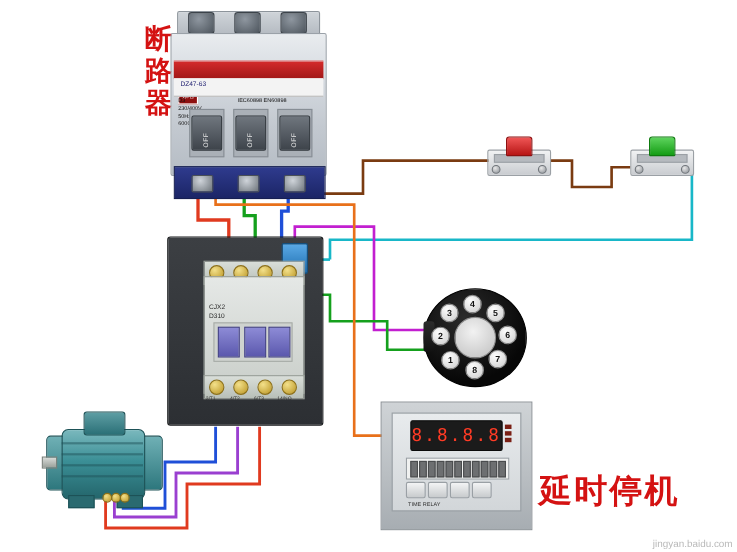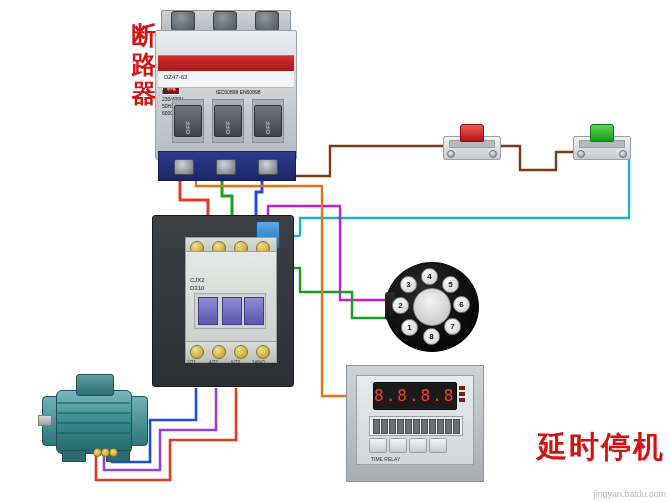--- a/index.html
+++ b/index.html
@@ -15,21 +15,21 @@
 
   
   .cn-label{
     color:#d41212;
     font-weight:bold;
     font-family:"DejaVu Sans", sans-serif;
     letter-spacing:2px;
     line-height:1.15;
   }
   #label-breaker{left:116px;top:22px;font-size:25px;width:58px;text-align:center;}
-  #label-delay{left:490px;top:430px;font-size:30px;width:175px;text-align:right;}
+  #label-delay{left:490px;top:430px;font-size:30px;width:175px;text-align:left;}
 
   .watermark{
     position:absolute;right:4px;bottom:3px;
     font-size:9px;color:#b9b9b9;
     font-family:"Liberation Sans", sans-serif;
     text-align:right;line-height:1.15;
   }
 
   
   #breaker{left:155px;top:8px;width:140px;height:160px;}

